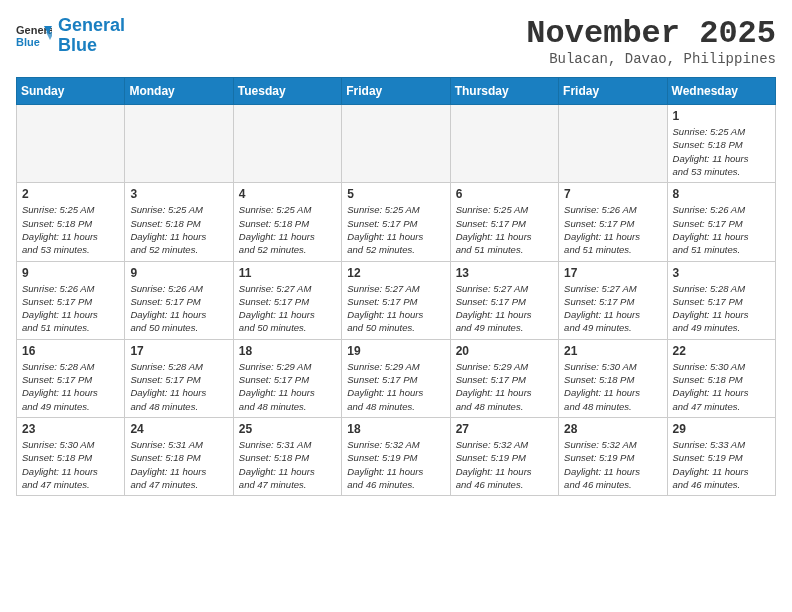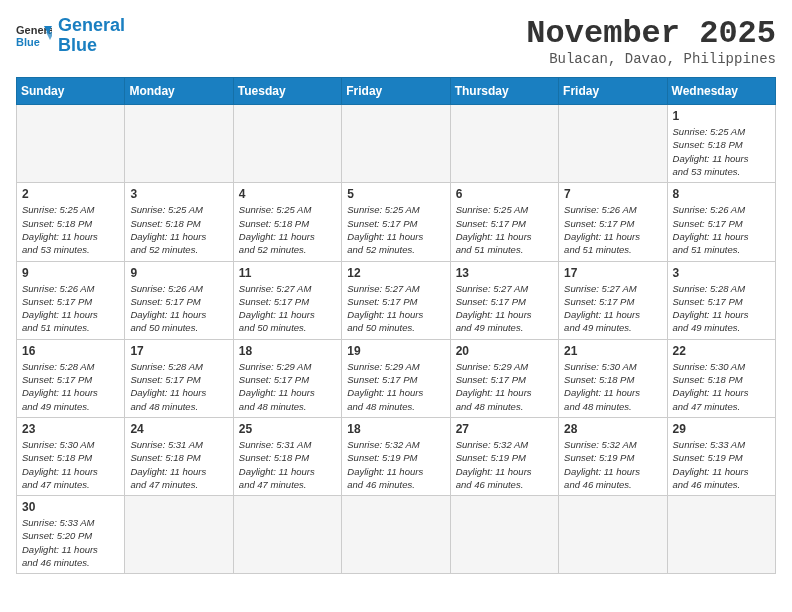--- a/index.html
+++ b/index.html
@@ -256,27 +256,15 @@
           </td>
           <td>
             <div class="day-num">28</div>
             <div class="day-info">Sunrise: 5:32 AM<br>Sunset: 5:19 PM<br>Daylight: 11 hours<br>and 46 minutes.</div>
           </td>
           <td>
             <div class="day-num">29</div>
             <div class="day-info">Sunrise: 5:33 AM<br>Sunset: 5:19 PM<br>Daylight: 11 hours<br>and 46 minutes.</div>
           </td>
         </tr>
-        <tr class="last-row">
-          <td>
-            <div class="day-num">30</div>
-            <div class="day-info">Sunrise: 5:33 AM<br>Sunset: 5:20 PM<br>Daylight: 11 hours<br>and 46 minutes.</div>
-          </td>
-          <td class="empty"></td>
-          <td class="empty"></td>
-          <td class="empty"></td>
-          <td class="empty"></td>
-          <td class="empty"></td>
-          <td class="empty"></td>
-        </tr>
       </tbody>
   </table>
 </div>
 
 </body></html>

